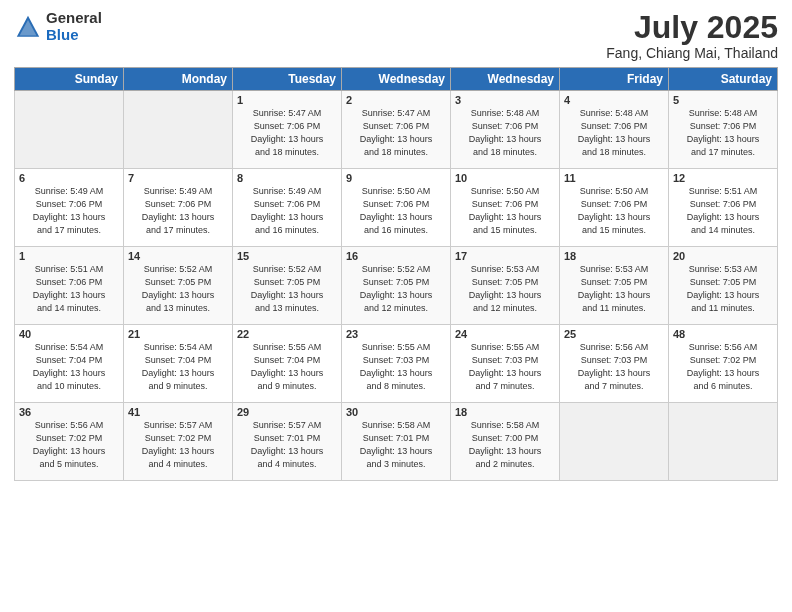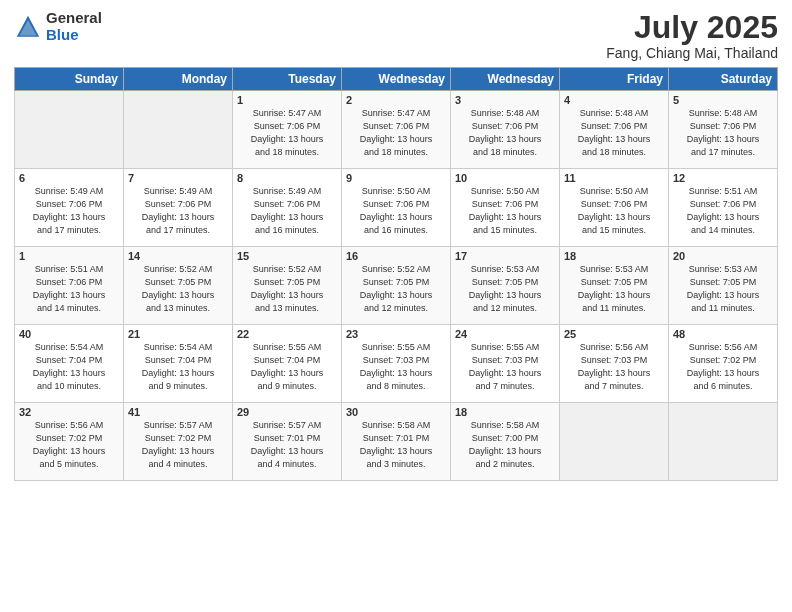--- a/index.html
+++ b/index.html
@@ -319,21 +319,21 @@
           <td>
             <span class="day-num">48</span>
             <div class="day-info" style="white-space: pre-line;">Sunrise: 5:56 AM
 Sunset: 7:02 PM
 Daylight: 13 hours
 and 6 minutes.</div>
           </td>
         </tr>
         <tr>
           <td>
-            <span class="day-num">32</span>
+            <span class="day-num">36</span>
             <div class="day-info" style="white-space: pre-line;">Sunrise: 5:56 AM
 Sunset: 7:02 PM
 Daylight: 13 hours
 and 5 minutes.</div>
           </td>
           <td>
             <span class="day-num">41</span>
             <div class="day-info" style="white-space: pre-line;">Sunrise: 5:57 AM
 Sunset: 7:02 PM
 Daylight: 13 hours

